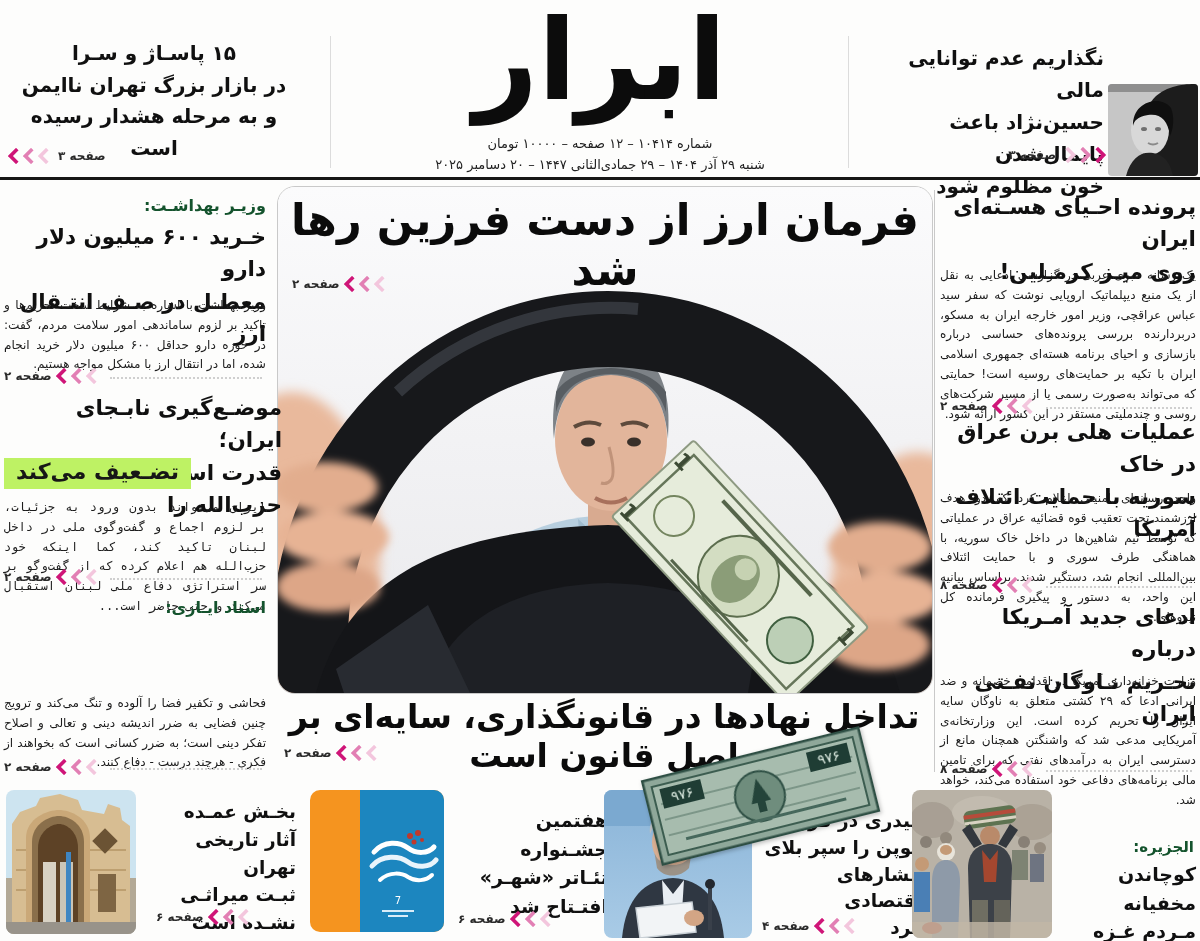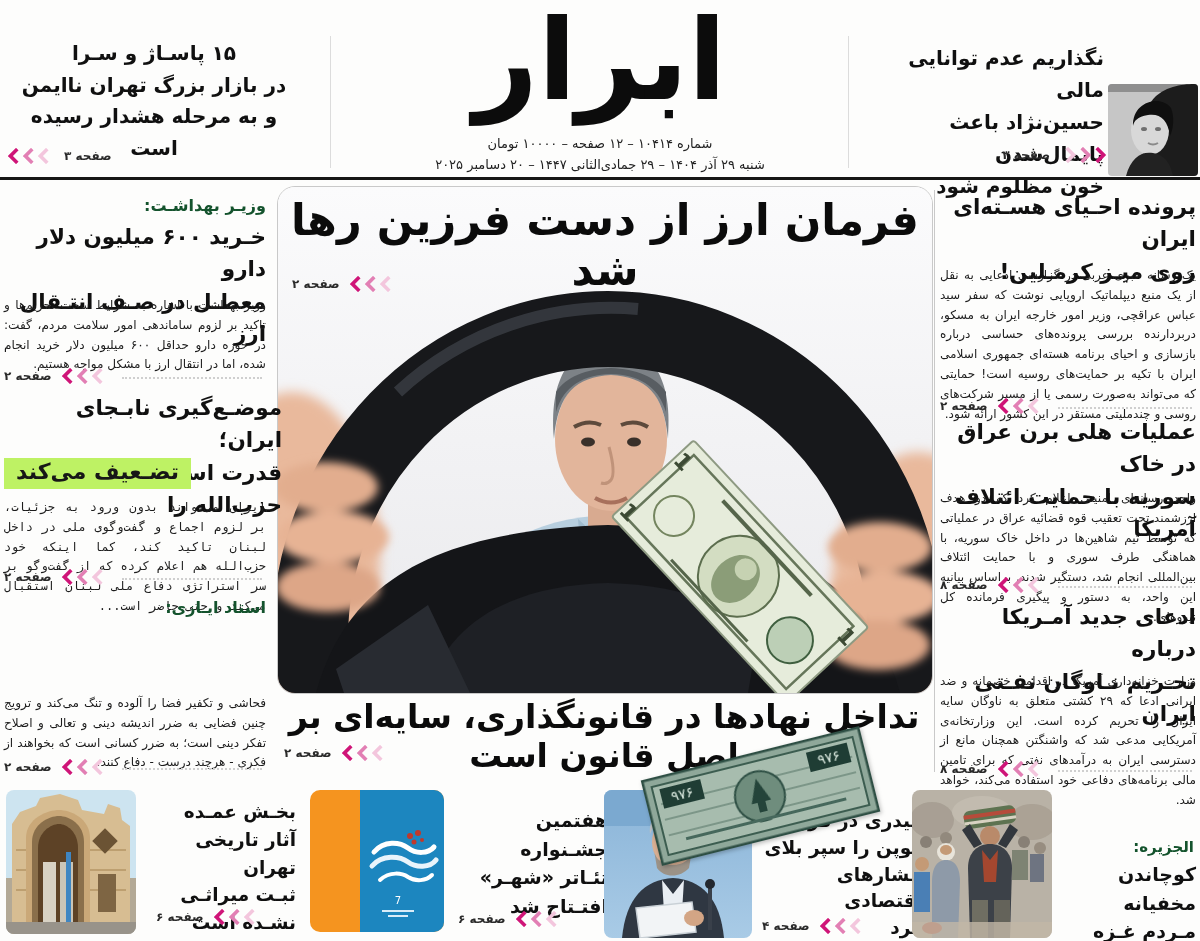--- a/index.html
+++ b/index.html
@@ -21,21 +21,21 @@
   .col-head{font-size:21.5px;line-height:1.5;text-align:right;}
   .kicker{color:#14532d;font-weight:bold;font-size:16px;text-align:right;}
   .body-txt{font-size:12.1px;line-height:1.64;text-align:justify;color:#1c1c1c;}
   .lead-head{left:0;top:8px;width:100%;text-align:center;font-size:43px;font-weight:bold;color:#0b0b0b;}
   .second-head{left:277px;top:697px;width:654px;text-align:center;font-size:33px;font-weight:bold;color:#0b0b0b;}
   .hl-highlight-wrap{text-align:left;}
   .hl-highlight{display:inline-block;background:#bef264;padding:1px 12px 5px 12px;font-size:22px;
                 font-weight:bold;color:#171717;}
   .b-head{font-size:18.5px;line-height:1.5;text-align:right;}
   
-  .pmark{display:flex;align-items:center;gap:12px;}
+  .pmark{display:flex;align-items:center;gap:6px;}
   .pmark .ptxt{font-size:12px;font-weight:600;color:#2a2a2a;white-space:nowrap;}
   .chevs{display:inline-flex;gap:3px;align-items:center;}
   .chevs i{width:8px;height:8px;border-left:4px solid;border-bottom:4px solid;display:inline-block;
            transform:rotate(45deg);border-radius:1px;}
   .chevs i:nth-child(1){border-color:#f3c6dd;}
   .chevs i:nth-child(2){border-color:#e27fb4;}
   .chevs i:nth-child(3){border-color:#cf1578;}
   .chevs.dirR i{transform:rotate(-135deg);}
   .chevs.dirR i:nth-child(1){border-color:#cf1578;}
   .chevs.dirR i:nth-child(3){border-color:#f3c6dd;}

